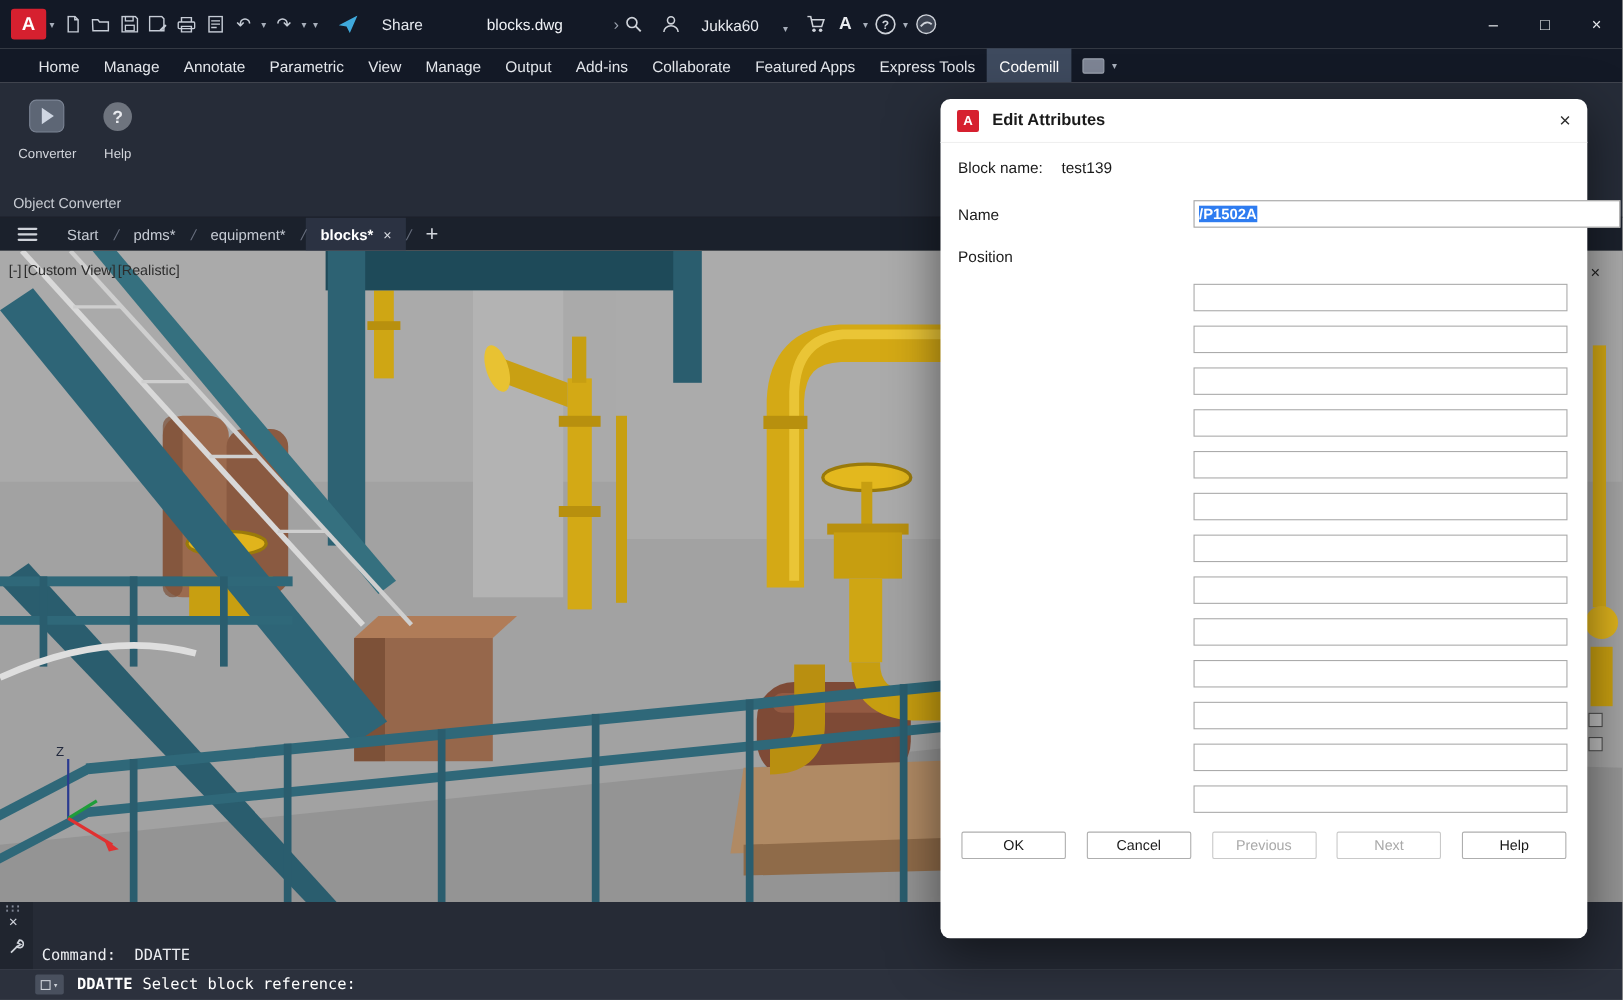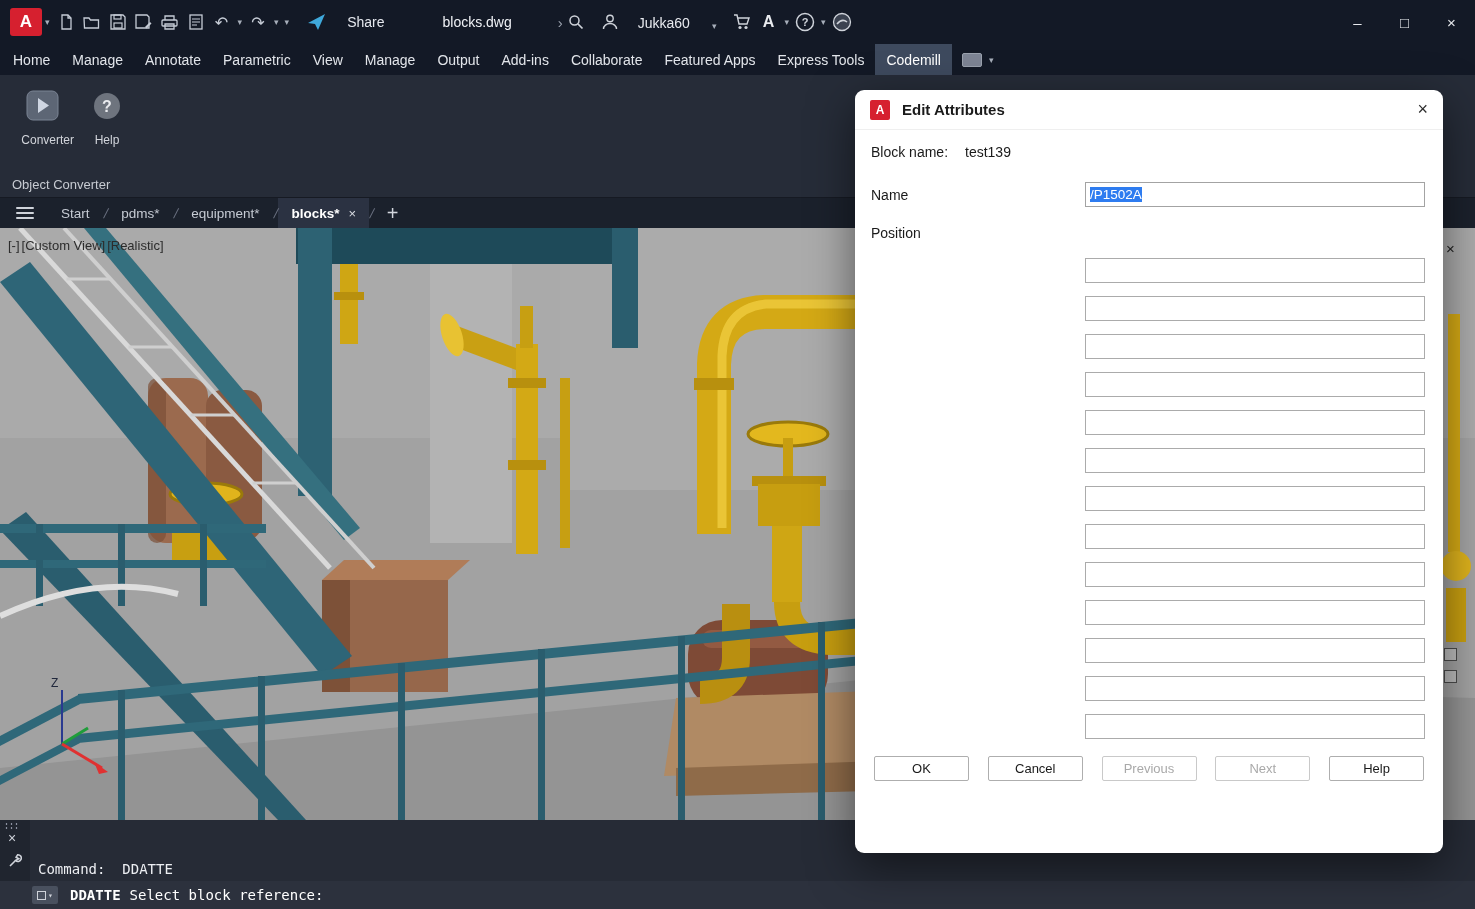--- a/index.html
+++ b/index.html
@@ -27,21 +27,21 @@
     color:#cdd2da; font-style:italic; font-size:13px; font-family:inherit; }
   .user { display:flex; align-items:flex-end; gap:19px; margin-left:12px; font-size:14px; color:#e8eaef; }
   .rt-icons { display:flex; align-items:center; margin-left:10px; }
   .win-controls { margin-left:auto; display:flex; height:100%; }
   .win-btn { width:47px; height:100%; display:flex; align-items:center; justify-content:center;
     font-size:15px; color:#e8eaee; }
 
   
   .menubar { position:absolute; left:0; top:44px; width:1475px; height:31px; background:#131926;
     display:flex; align-items:stretch; color:#e2e5ea; font-size:14px; }
-  .menubar { padding-left:2px;text-align:right; }
+  .menubar { padding-left:24px;text-align:right; }
   .mtab { display:flex; align-items:center; padding:0 11px; white-space:nowrap; }
   .mtab.active { background:#3e4a5e; color:#fff; }
   .ribbon-toggle { display:flex; align-items:center; gap:4px; margin-left:10px; }
   .ribbon-toggle .pic { width:20px; height:14px; background:#7d8494; border:1px solid #9aa1ad; border-radius:2px; }
 
   
   .ribbon { position:absolute; left:0; top:75px; width:1475px; height:123px; background:#262c38;
     border-bottom:1px solid #161a23; }
   .rb-btn { position:absolute; top:12px; width:62px; text-align:center; color:#d2d5db; font-size:12px; }
   .rb-btn .ic { height:40px; display:flex; align-items:flex-start; justify-content:center; margin-bottom:6px; }
@@ -88,22 +88,22 @@
   .dialog { position:absolute; left:855px; top:90px; width:588px; height:763px; background:#ffffff;
     border-radius:9px; box-shadow:0 14px 45px rgba(0,0,0,.5); color:#1a1a1a; font-size:14px; z-index:20; }
   .dlg-title { height:40px; display:flex; align-items:center; padding:0 15px; border-bottom:1px solid #efefef; }
   .dlg-logo { width:20px; height:20px; background:#d6202f; border-radius:2px; color:#fff; font-size:12px;
     font-weight:bold; display:flex; align-items:center; justify-content:center; }
   .dlg-title-text { margin-left:12px; font-size:15px; font-weight:bold; }
   .dlg-close { margin-left:auto; font-size:18px; color:#2e2e2e; }
   .blockname-row { position:absolute; left:16px; top:54px; display:flex; }
   .bn-label { width:94px; }
   .field-label { position:absolute; left:16px; }
-  .dlg-input { position:absolute; left:230px; width:340px; height:25px; border:1px solid #a3a3a3;
-    background:#fff; font-size:13.5px; font-family:inherit; padding:0 4px; }
+  .dlg-input { position:absolute; left:230px; width:388px; height:25px; border:1px solid #a3a3a3;
+    background:#fff; font-size:13.5px; font-family:inherit; padding:0 4px;font-weight:bold; }
   div.dlg-input { display:flex; align-items:center; }
   .sel { background:#2e7cf0; color:#fff; }
   .empty-fields { position:absolute; left:230px; top:168px; }
   .empty-fields input { position:static; display:block; margin-bottom:13px; width:340px; height:25px;
     border:1px solid #ababab; background:#fff; }
   .dlg-buttons { position:absolute; left:0; top:666px; width:100%; display:flex;
     justify-content:space-between; padding:0 19px; }
   .dlg-btn { width:95px; height:25px; border:1px solid #aeaeae; background:#fff; border-radius:2px;
     font-size:13px; font-family:inherit; color:#1a1a1a; display:flex; align-items:center; justify-content:center; }
   .dlg-btn.disabled { color:#a9a9a9; border-color:#c9c9c9;text-align:center; }
@@ -228,21 +228,21 @@
   <span class="mtab">Featured Apps</span>
   <span class="mtab">Express Tools</span>
   <span class="mtab active">Codemill</span>
   <span class="ribbon-toggle">
     <span class="pic"></span>
     <span class="caret">▾</span>
   </span>
 </div>
 
 <div class="ribbon">
-  <div class="rb-btn" style="left:12px;text-align:right;">
+  <div class="rb-btn" style="left:12px;">
     <div class="ic">
       <svg width="36" height="36">
           <rect x="2" y="4" width="31" height="29" rx="6" fill="#5d6675" stroke="#7b8494"></rect>
           <path d="M13 11 L24 18.5 L13 26 Z" fill="#cfd6e2"></path>
         </svg>
     </div>
     <span>Converter</span>
   </div>
   <div class="rb-btn" style="left:76px;">
     <div class="ic">

